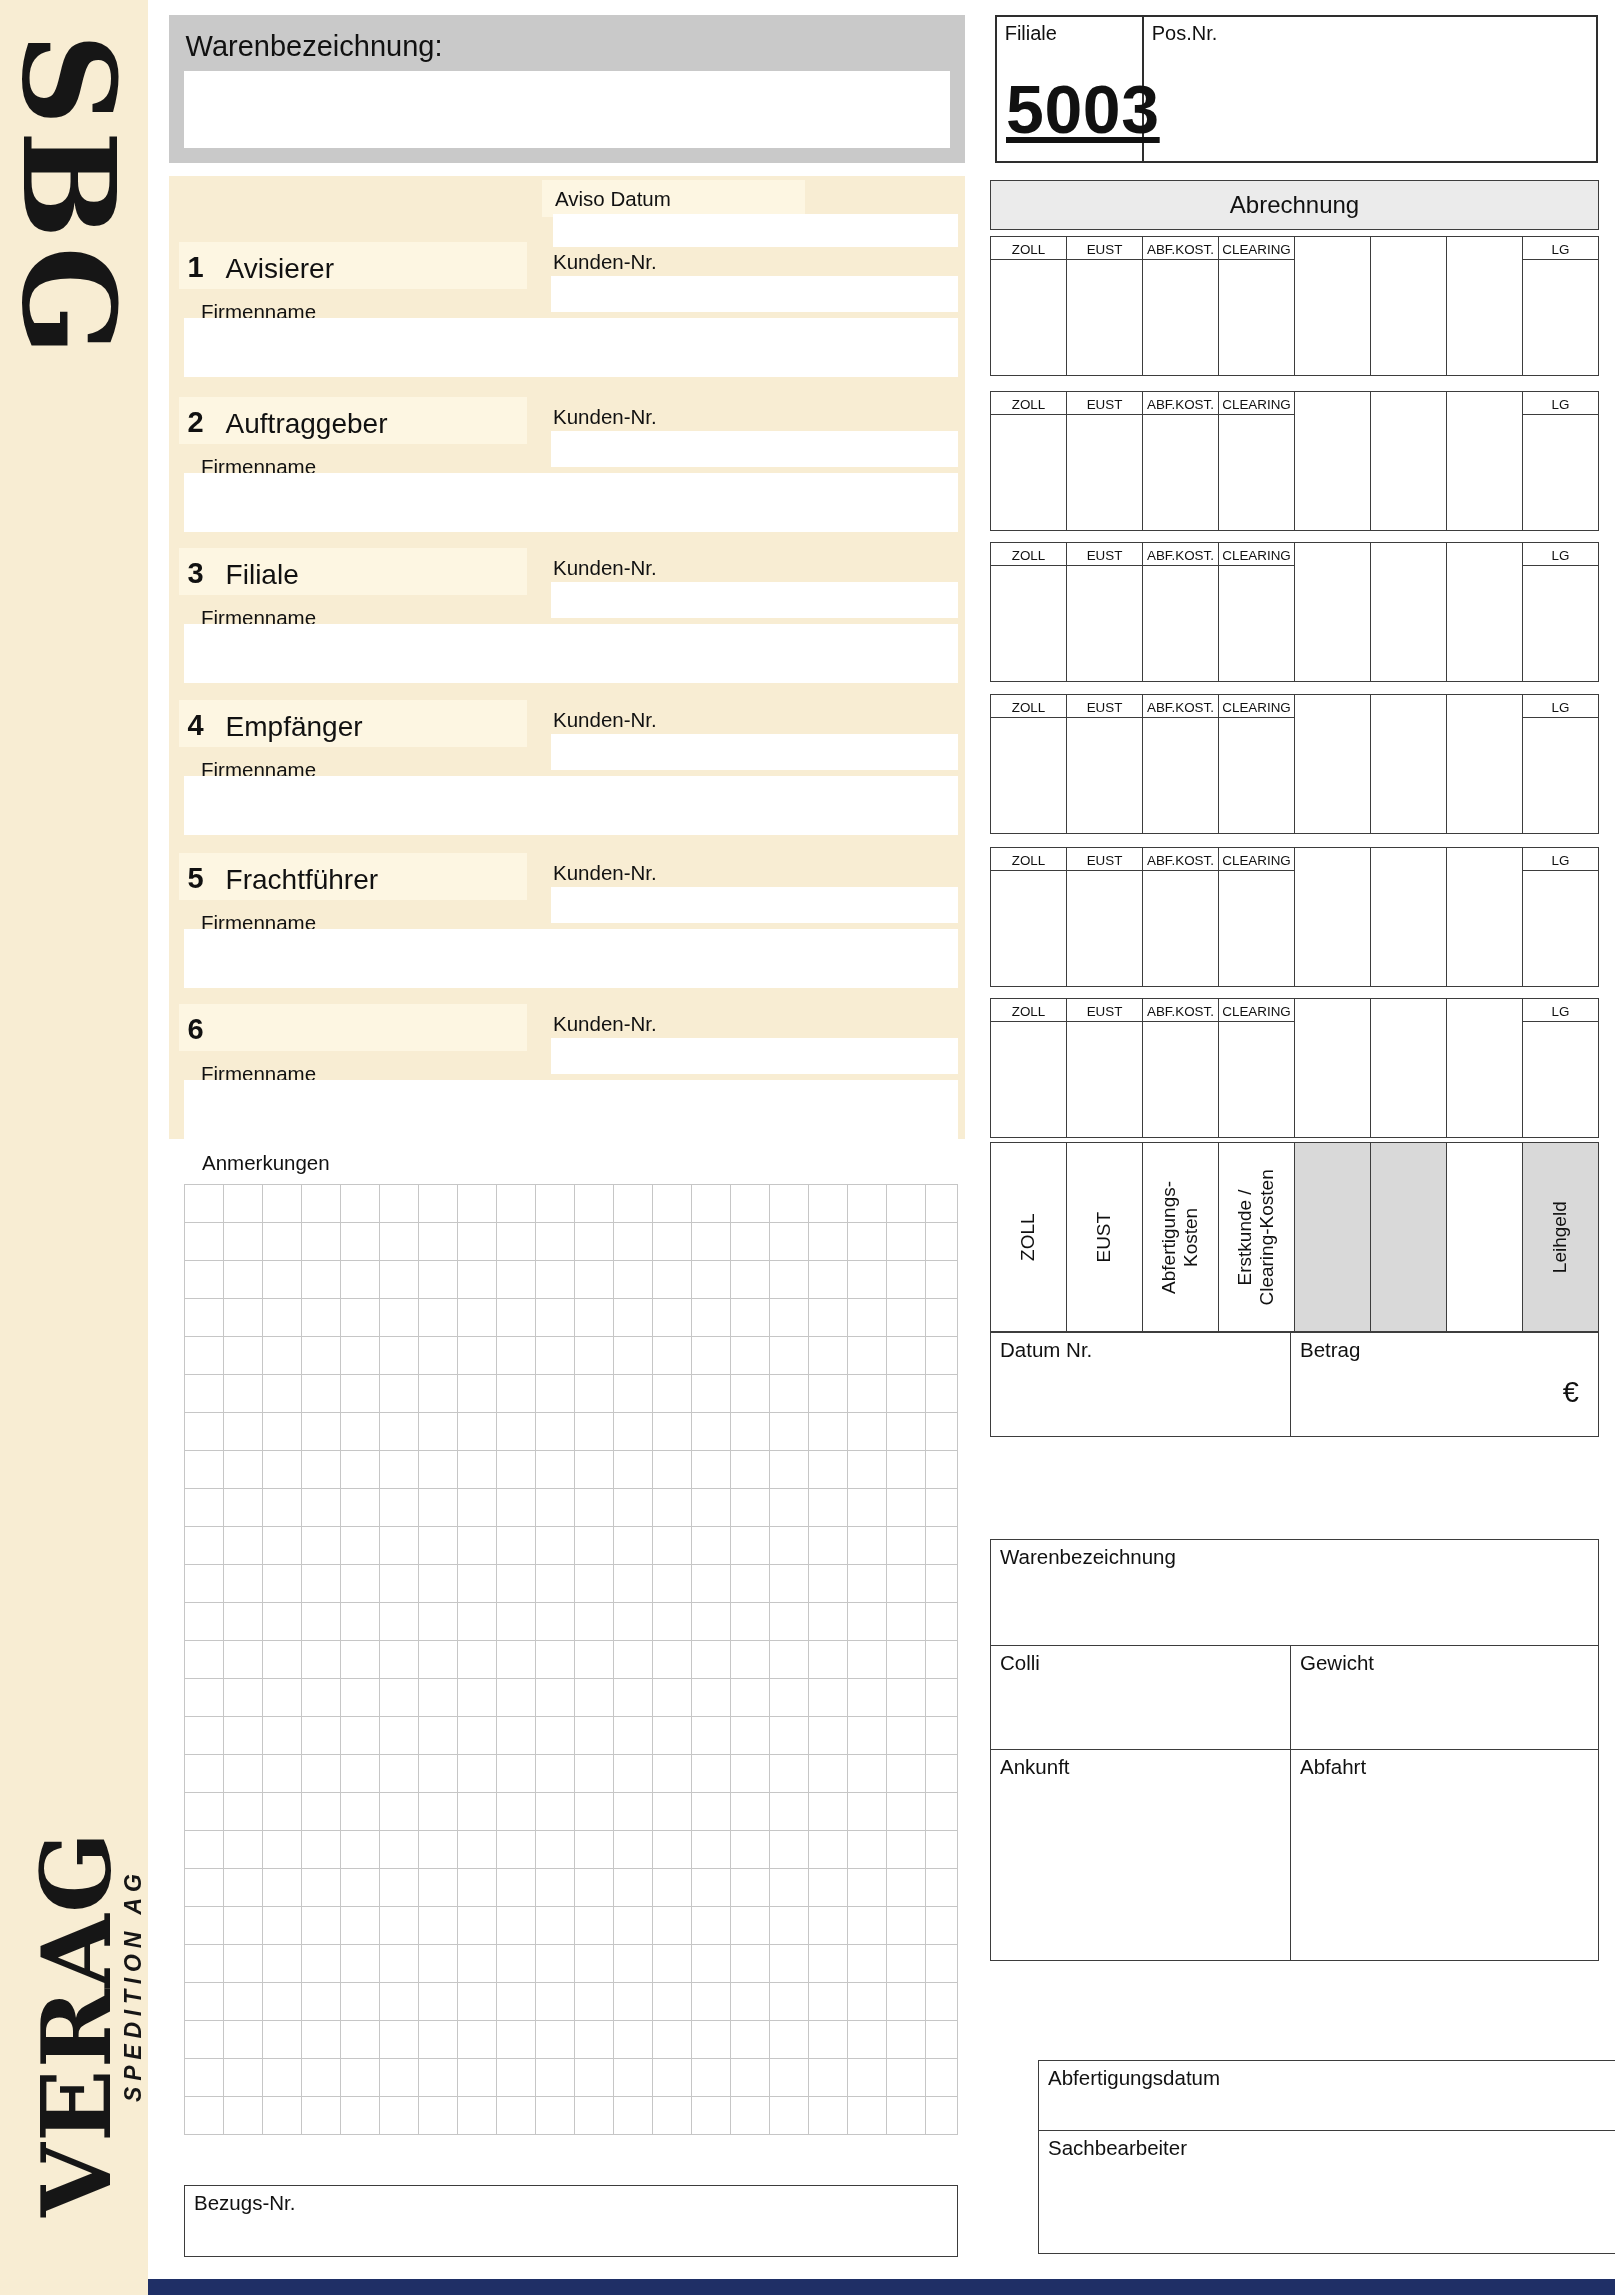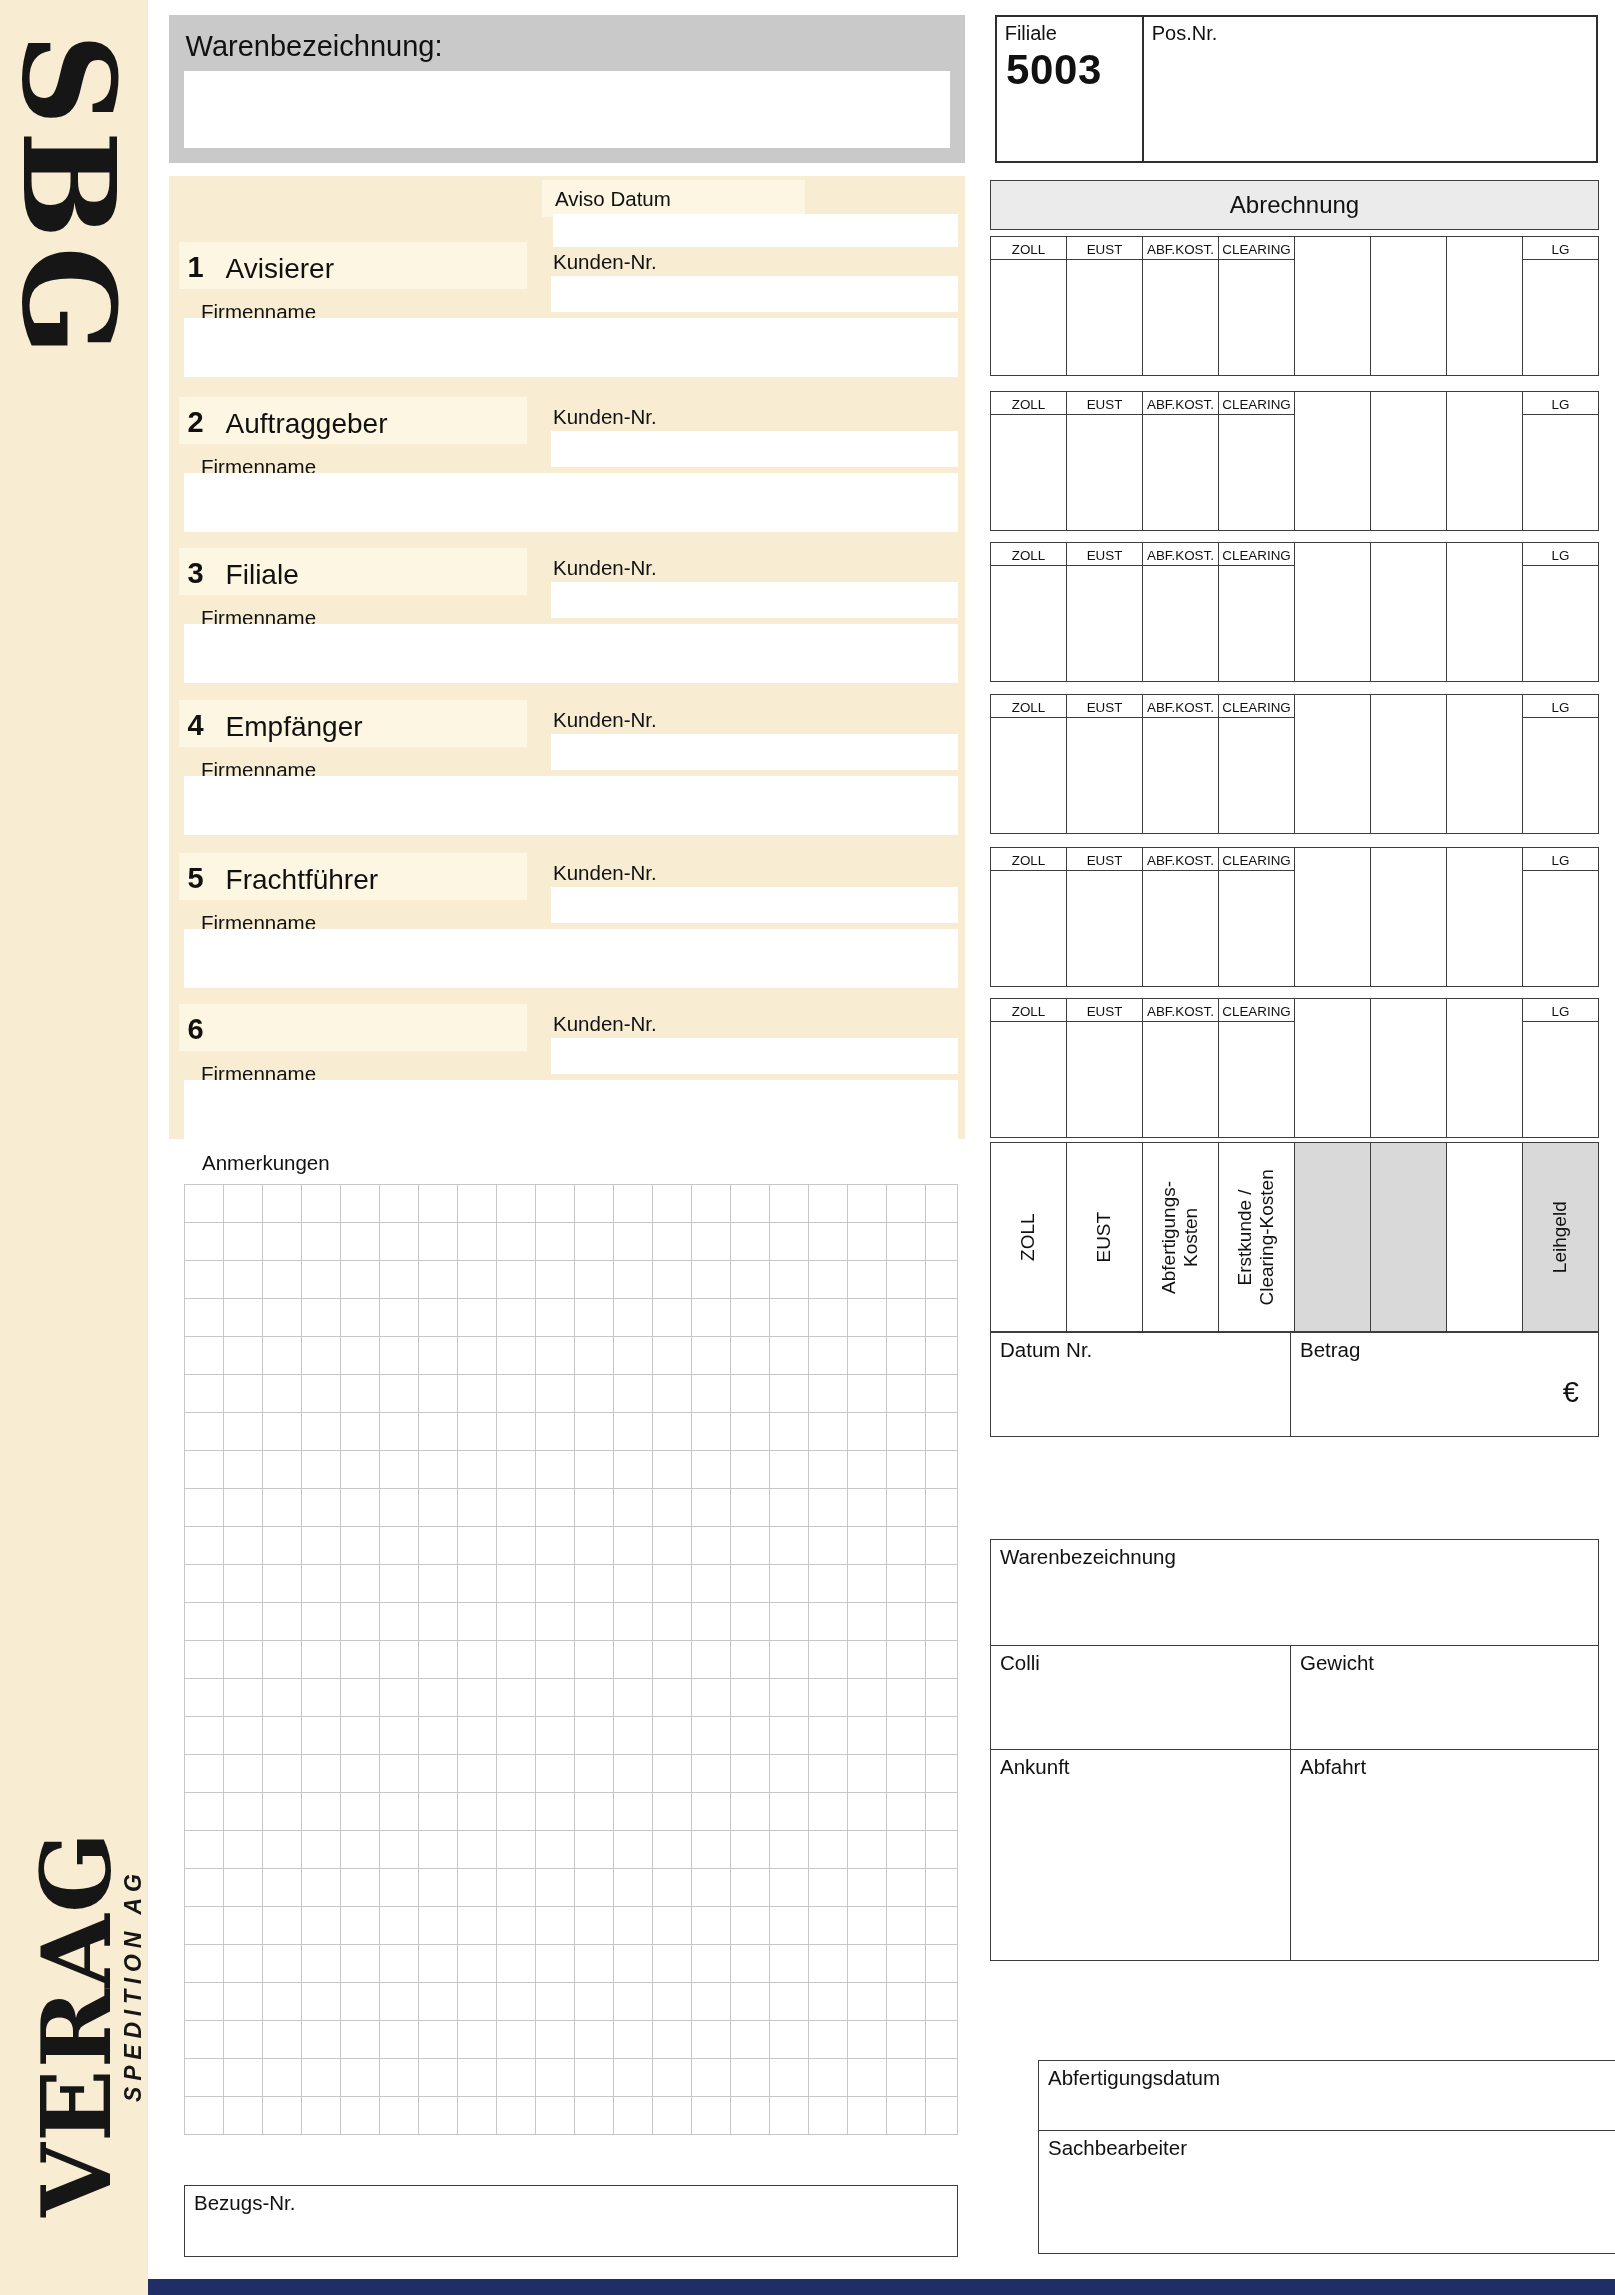--- a/index.html
+++ b/index.html
@@ -21,21 +21,21 @@
   
   .abf-box { position:absolute; left:169px; top:14.7px; width:796px; height:148px; background:#c9c9c9; }
   .abf-label { position:absolute; left:16.6px; top:15.3px; font-size:29px; }
   .abf-input { position:absolute; left:15.3px; top:56px; width:766px; height:77px; background:#ffffff; }
 
   .filiale-pos { position:absolute; left:995px; top:14.7px; width:603px; height:148px;
                  border:2.6px solid #2e2e2e; display:flex; background:#ffffff; }
   .filiale-cell { width:147px; border-right:2.6px solid #2e2e2e; position:relative; }
   .pos-cell { flex:1; position:relative; }
   .small-label { position:absolute; left:7.7px; top:5.1px; font-size:20px; }
-  .filiale-value { position:absolute; left:9px; top:29px; font-size:42px; font-weight:bold; letter-spacing:0.6px; }
+  .filiale-value { position:absolute; left:9px; top:53px; font-size:68px; font-weight:bold; letter-spacing:0.6px;text-decoration:underline; }
 
   
   .cream-panel { position:absolute; left:169px; top:176px; width:796px; height:963px; background:#f8edd3; }
   .aviso-strip { position:absolute; left:542px; top:180px; width:263px; height:37px; background:#fdf6e2; }
   .aviso-label { position:absolute; left:555px; top:187px; font-size:20.5px; }
   .aviso-input { position:absolute; left:553px; top:214px; width:405px; height:33px; background:#ffffff; }
 
   .party-row { position:absolute; left:169px; width:796px; height:142px; }
   .party-title-bg { position:absolute; left:9.6px; top:6.4px; width:348px; height:47px; background:#fdf6e2; }
   .party-num { position:absolute; left:9px; top:8.3px; font-size:29px; font-weight:bold; }

